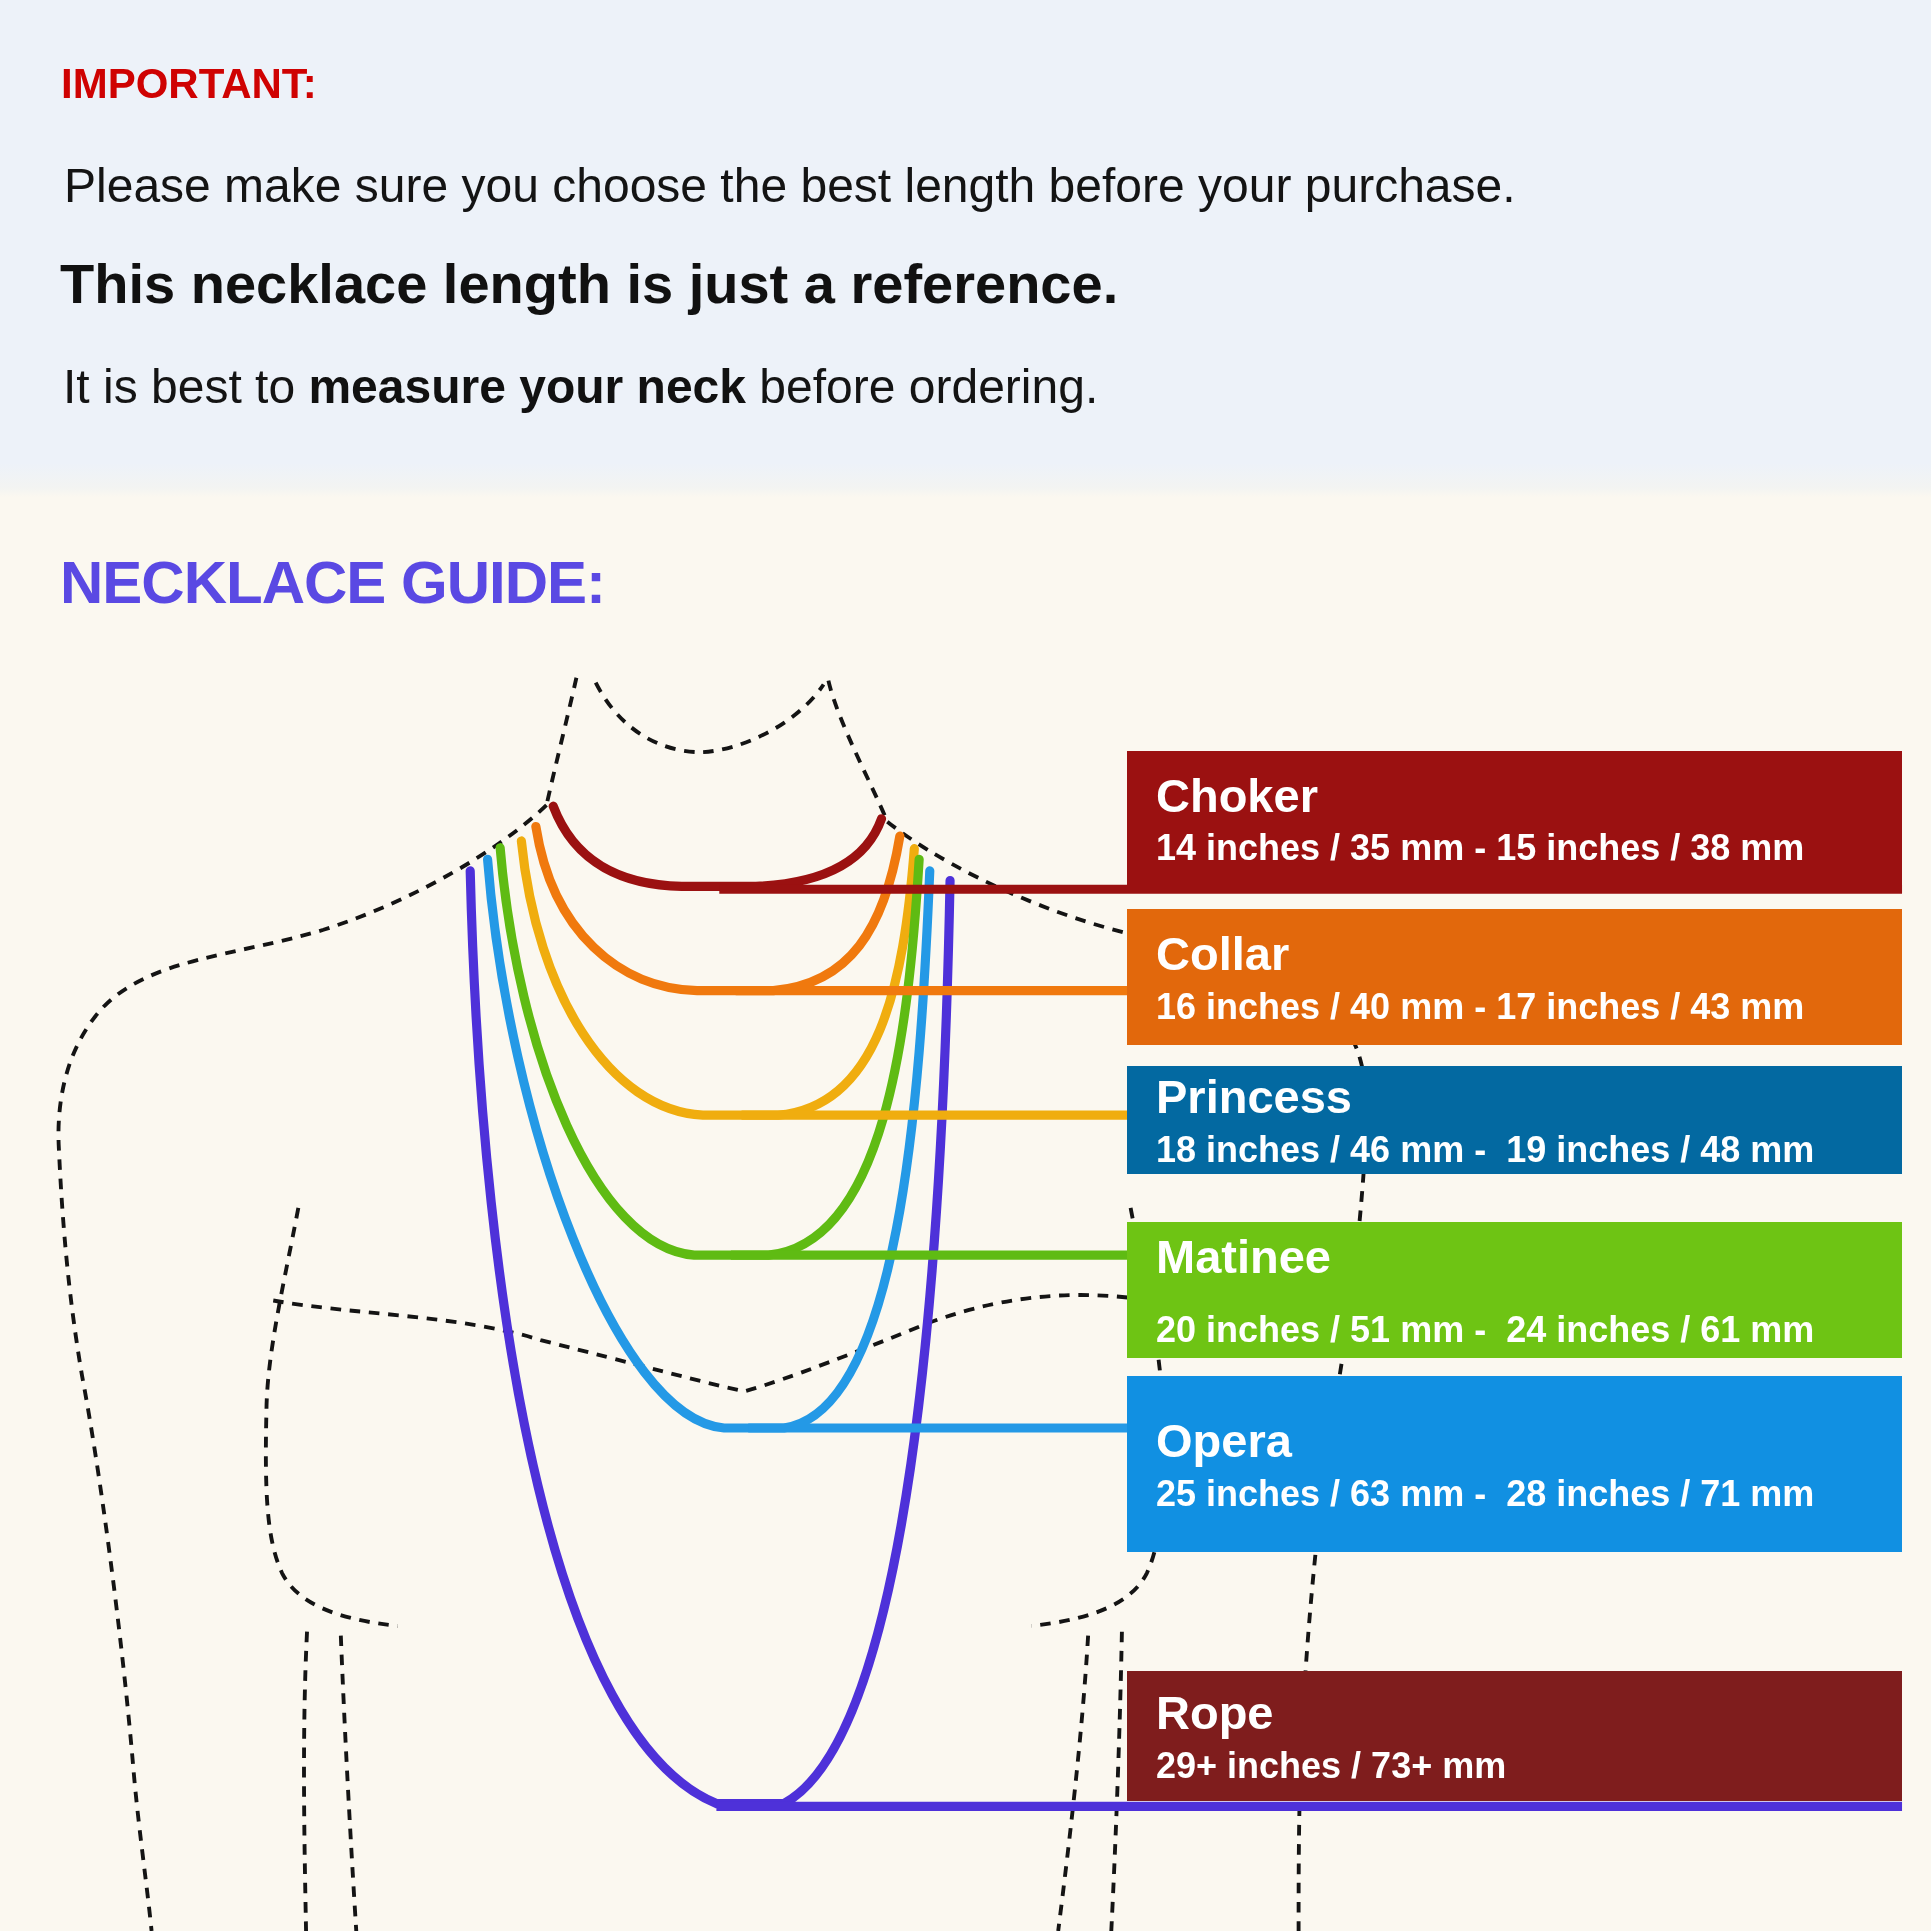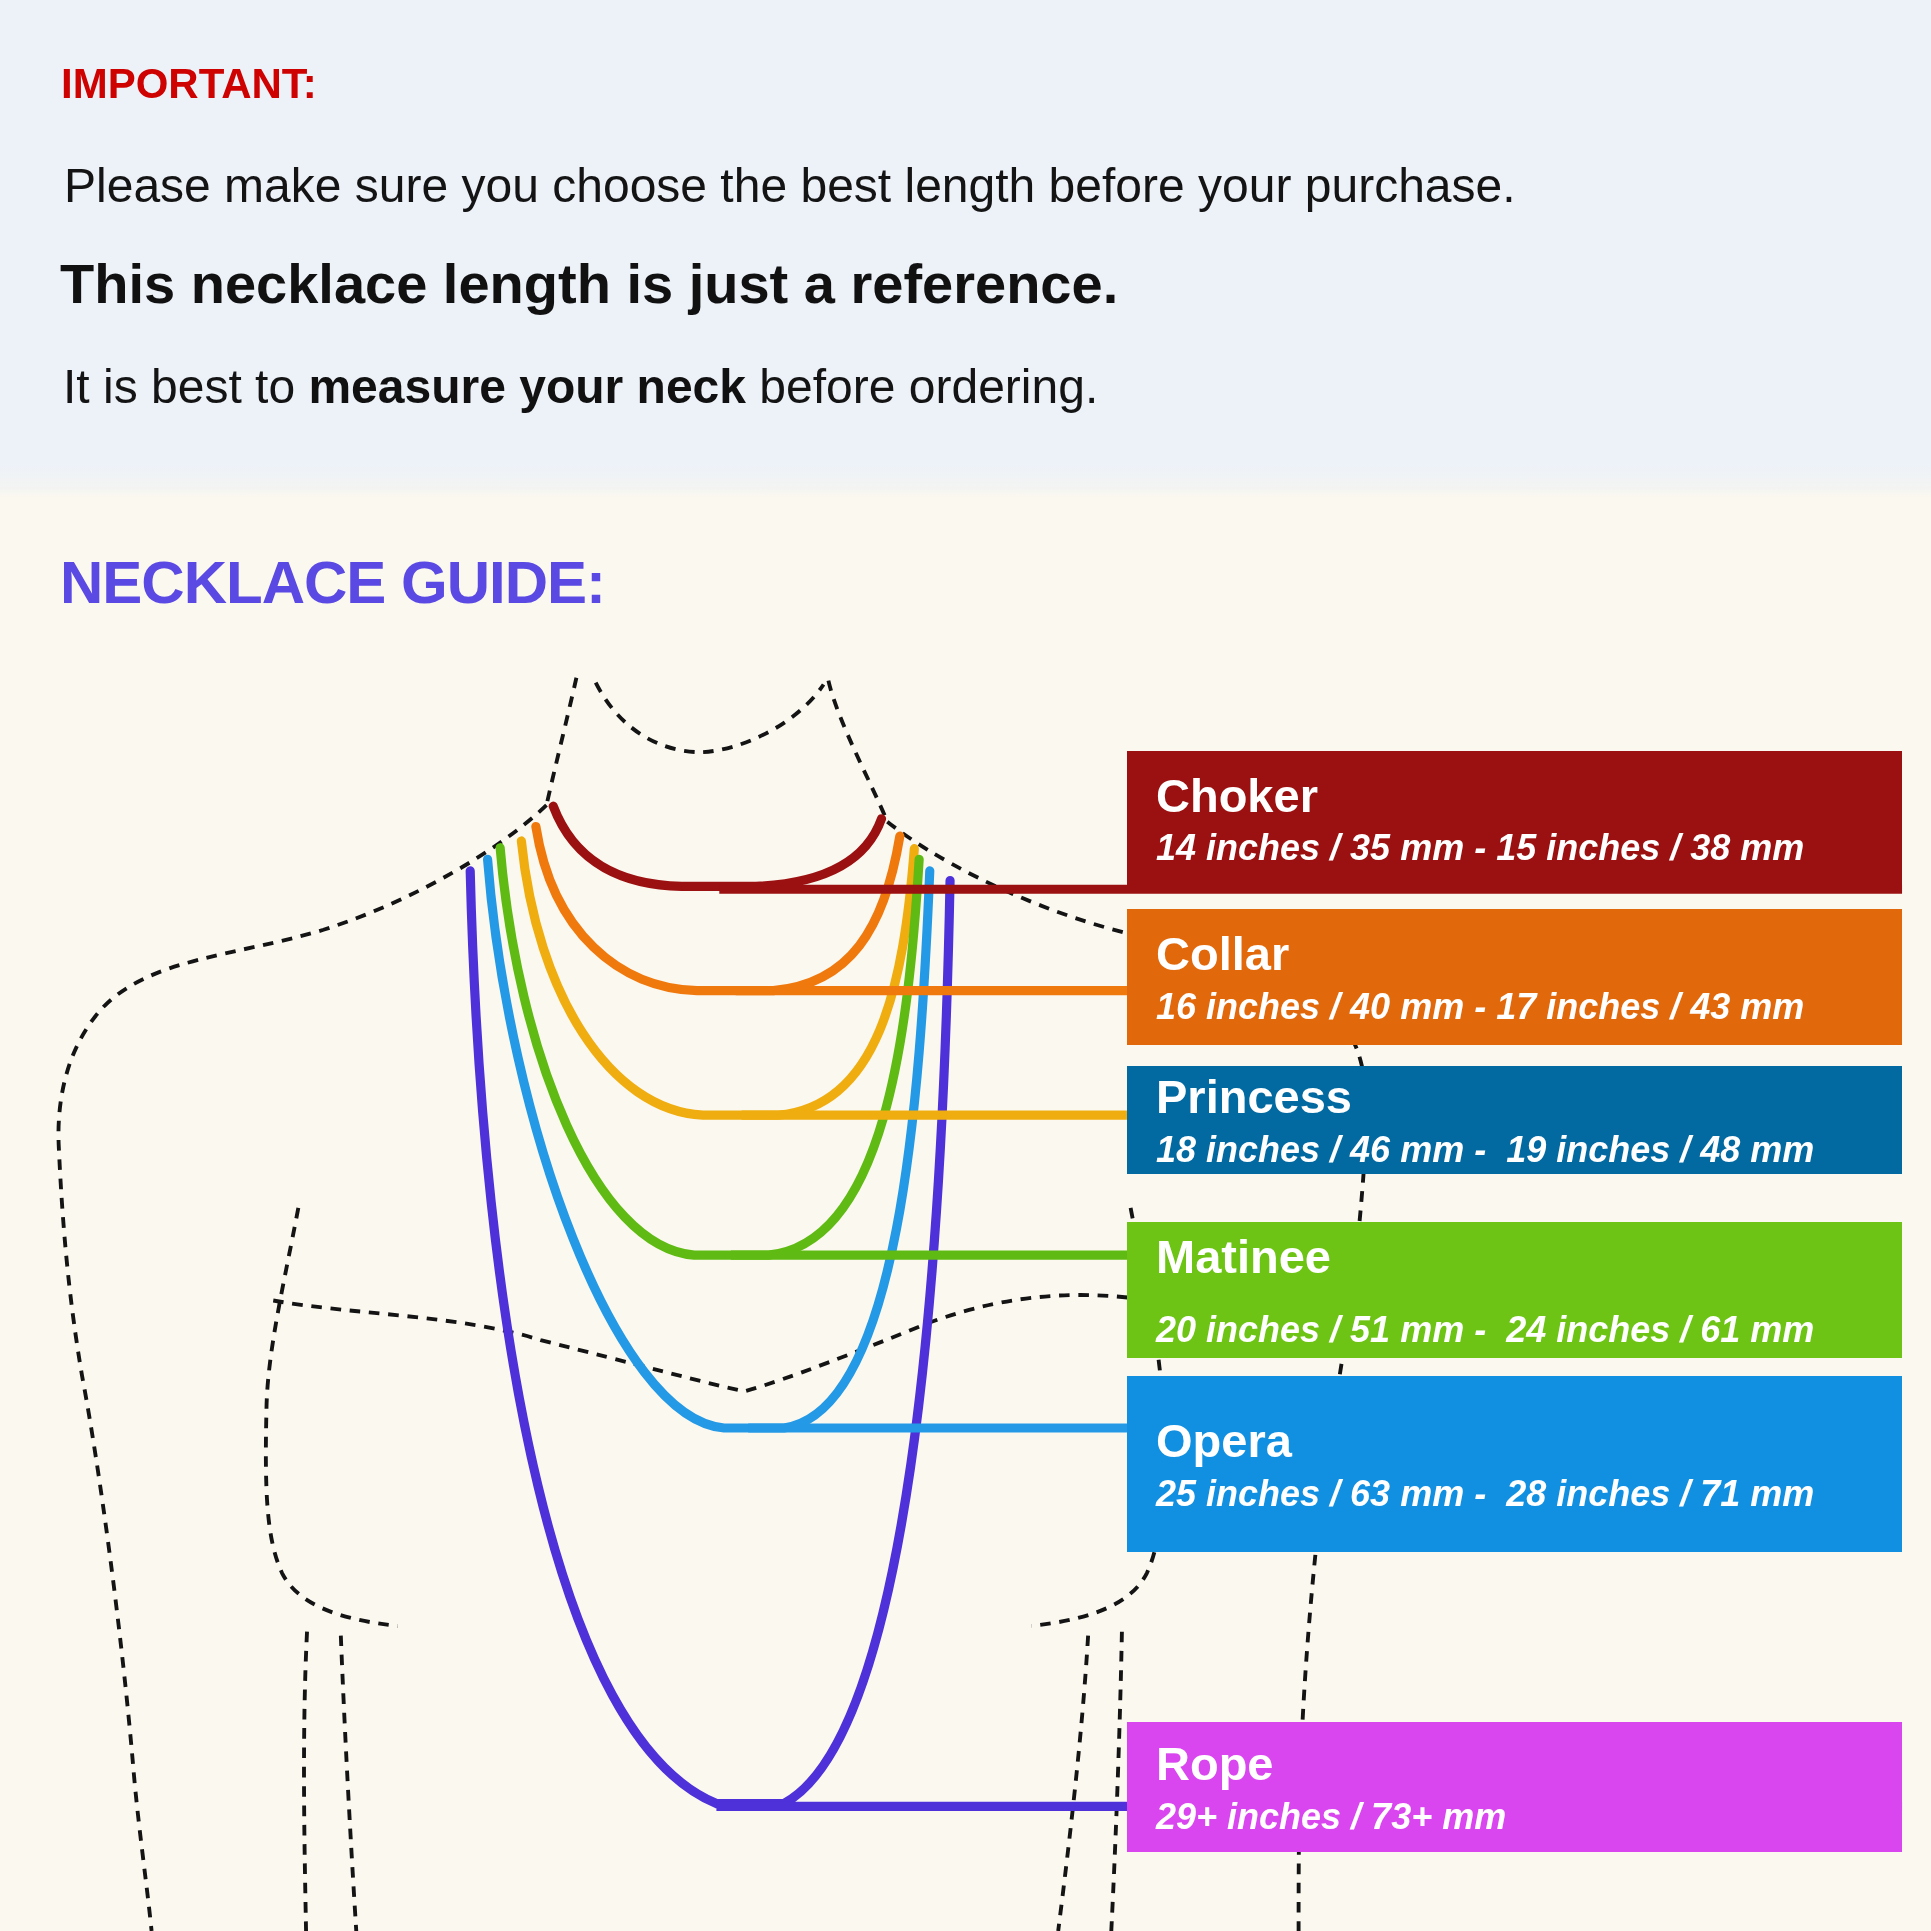--- a/index.html
+++ b/index.html
@@ -36,27 +36,27 @@
     font-size:60px;font-weight:bold;color:#5a49e3;letter-spacing:-1px;
   }
   svg.figure{position:absolute;left:0;top:0;z-index:1;}
   
   .bar{
     position:absolute;left:1127px;width:775px;z-index:2;
     display:flex;flex-direction:column;justify-content:center;
     padding-left:29px;box-sizing:border-box;color:#fff;
   }
   .bar-name{font-size:47px;font-weight:bold;line-height:1.25;}
-  .bar-range{font-size:36px;font-weight:bold;font-style:italic;line-height:1.25;white-space:pre;}
+  .bar-range{font-size:36px;font-weight:bold;line-height:1.25;white-space:pre;}
   .bar-choker  {top:751px; height:135px;background:#9b1111;}
   .bar-collar  {top:909px; height:136px;background:#e2680c;}
   .bar-princess{top:1066px;height:108px;background:#0369a1;}
   .bar-matinee {top:1222px;height:136px;background:#6ec414;gap:20px;}
   .bar-opera   {top:1376px;height:176px;background:#1190e2;}
-  .bar-rope    {top:1722px;height:130px;background:#d946ef;}
+  .bar-rope    {top:1671px;height:130px;background:#7f1d1d;}
 </style>
 </head>
 <body>
 
 <div class="top-section">
   <div class="important-label">IMPORTANT:</div>
   <div class="please-line">Please make sure you choose the best length before your purchase.</div>
   <div class="reference-line">This necklace length is just a reference.</div>
   <div class="measure-line"><span>It is best to </span><b>measure your neck</b><span> before ordering.</span></div>
 </div>

